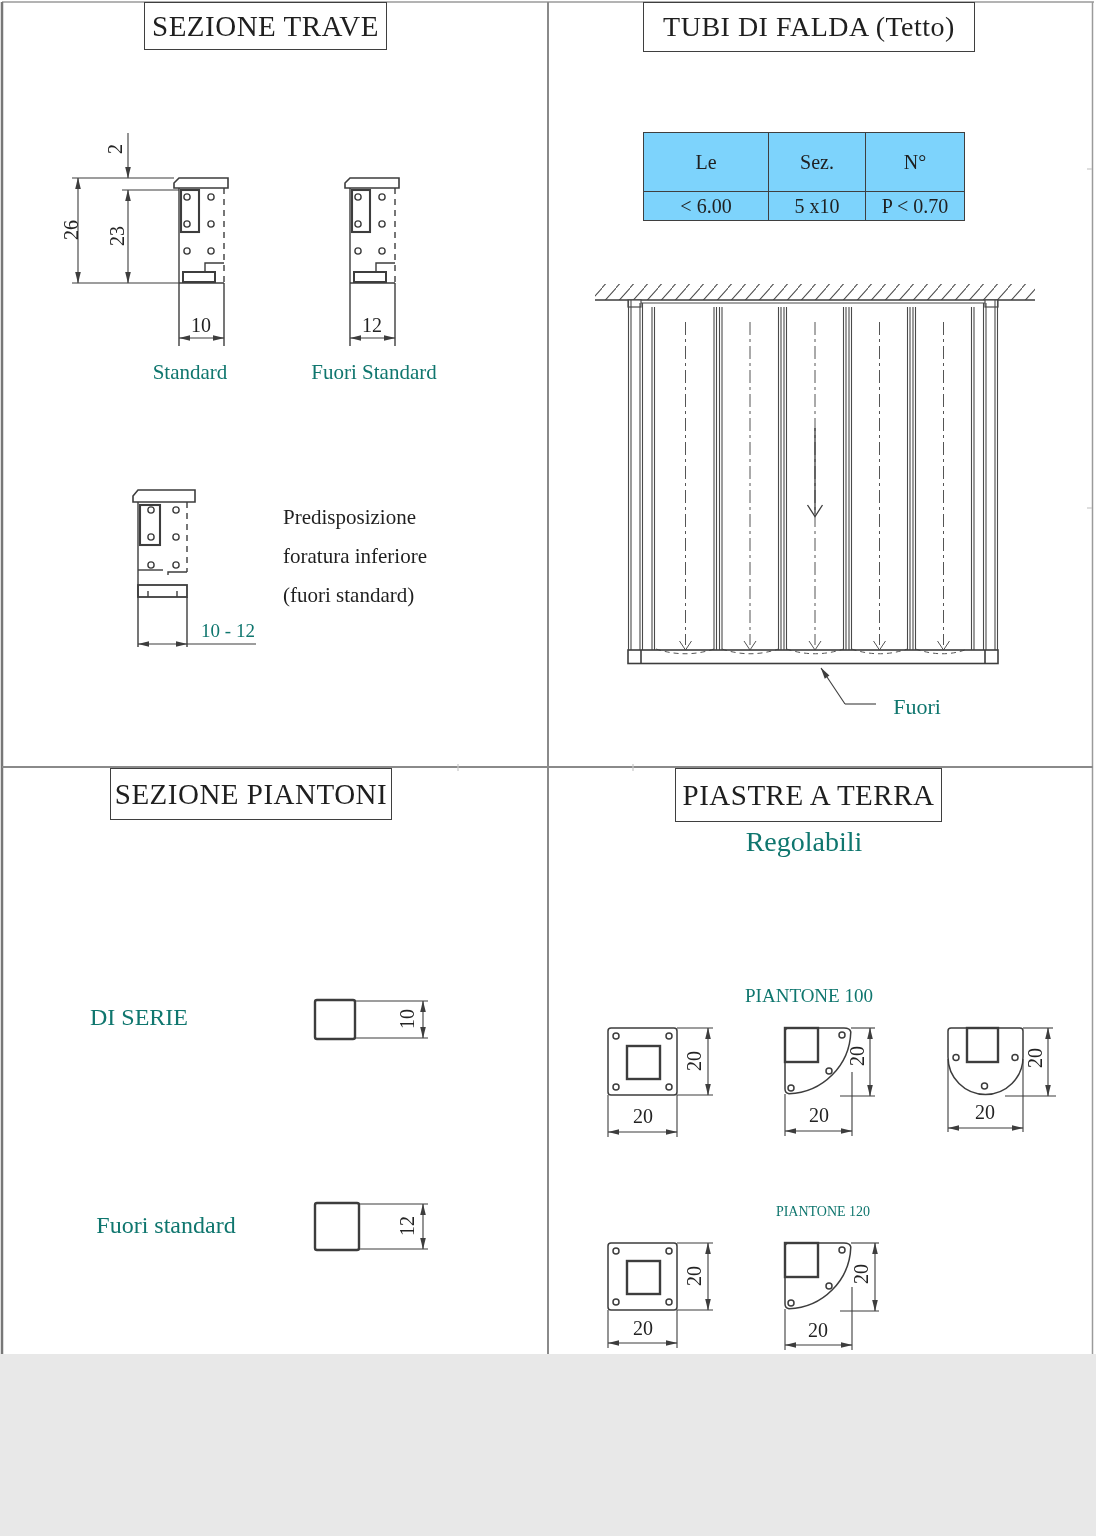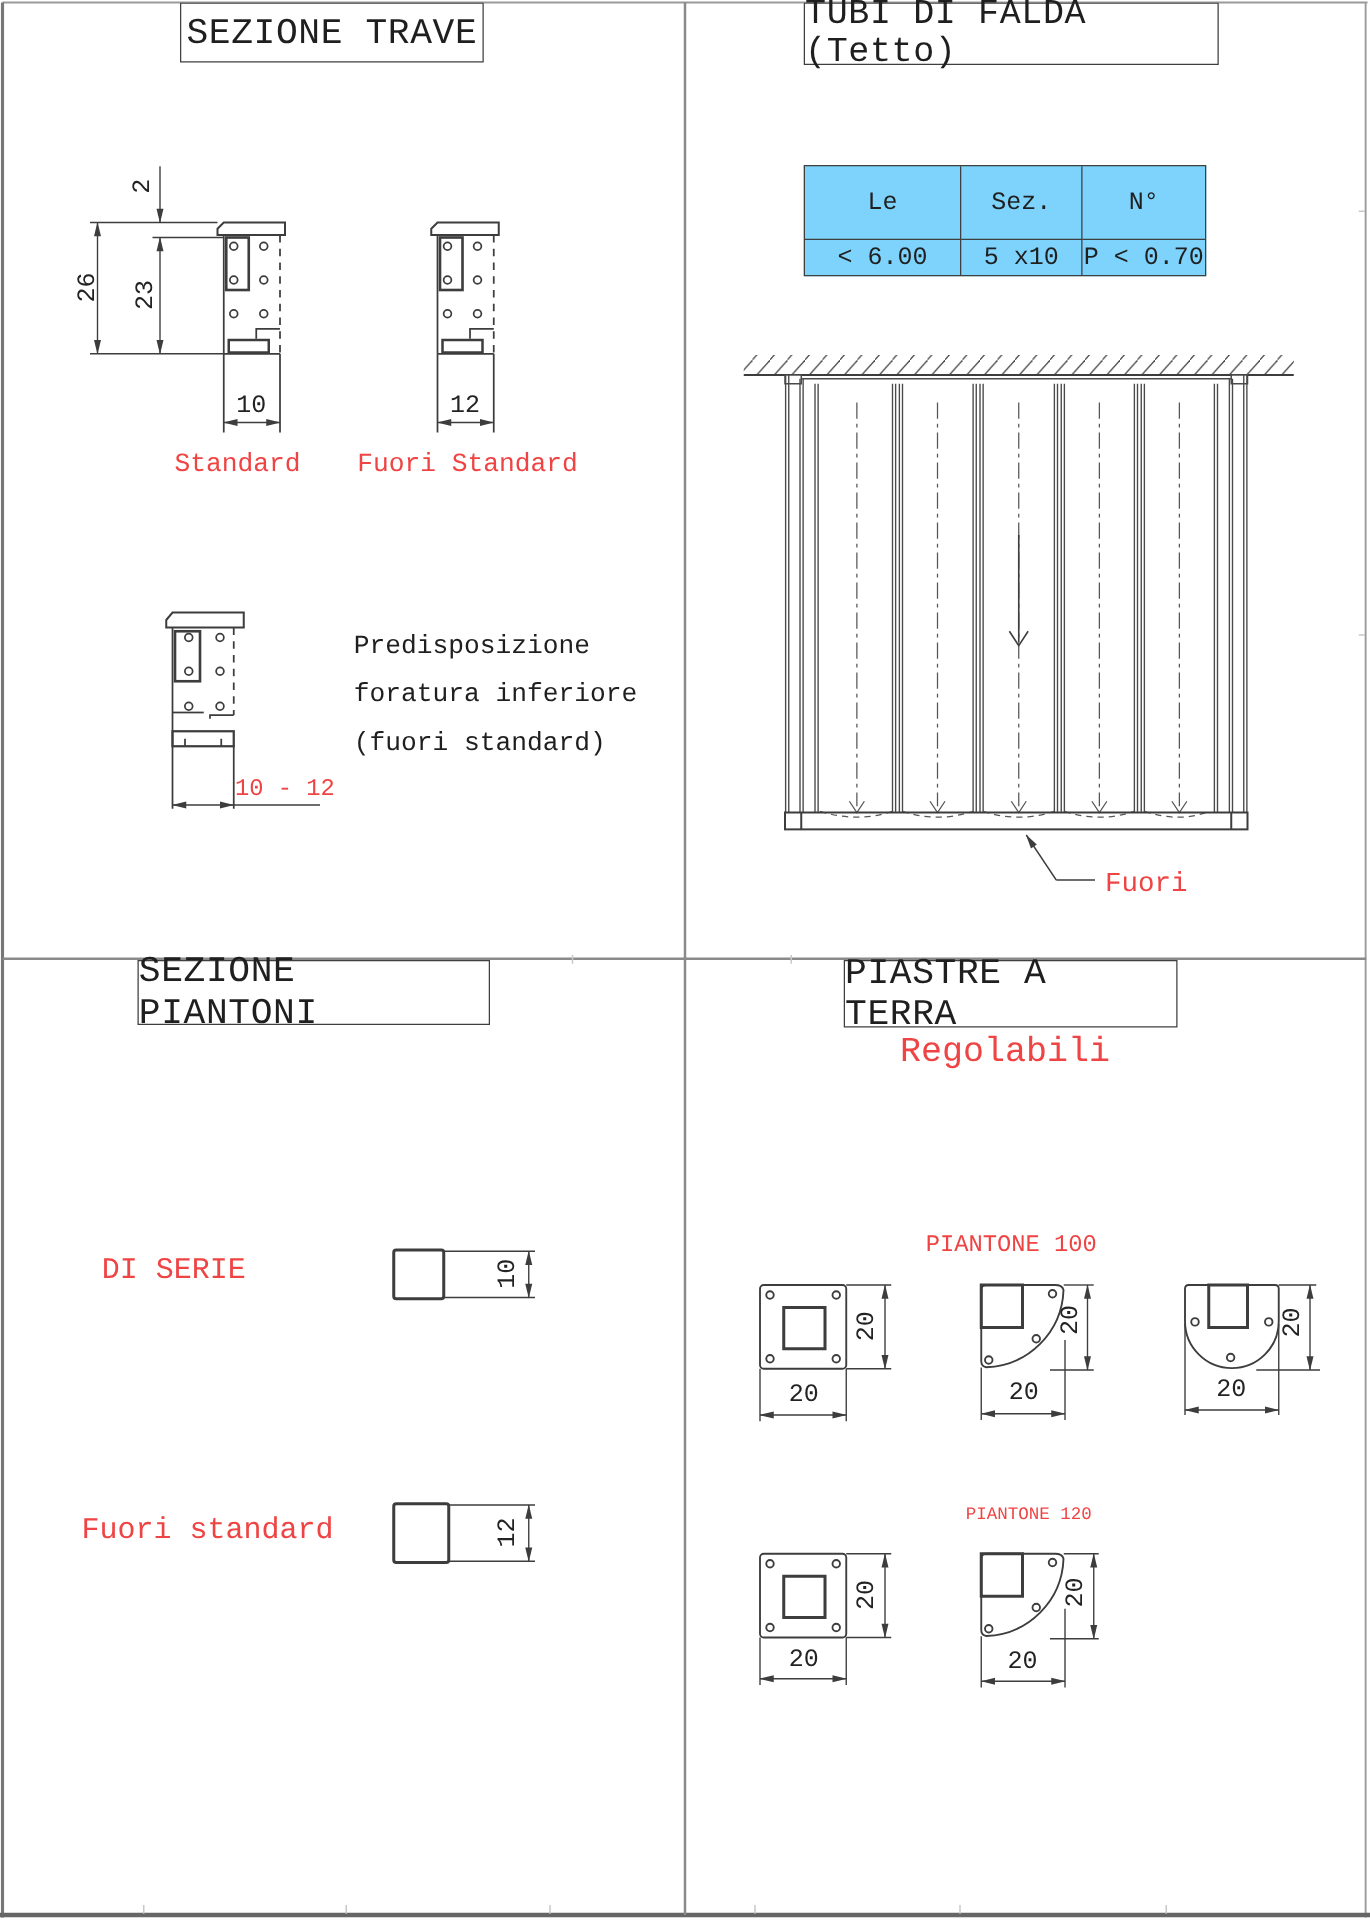--- a/index.html
+++ b/index.html
@@ -1,19 +1,19 @@
 <!DOCTYPE html>
 <html><head>
 <meta charset="utf-8">
 <style>
   html,body{margin:0;padding:0;background:#e8e8e8;}
-  #sheet{position:relative;width:1096px;height:1536px;background:#ffffff;overflow:hidden;
-         font-family:Liberation Mono, monospace;color:#1f1f1f;}
+  #sheet{position:relative;width:1096px;height:1354px;background:#ffffff;overflow:hidden;
+         font-family:Liberation Serif, serif;color:#1f1f1f;}
   #linework{position:absolute;left:0;top:0;width:1096px;height:1536px;}
-  .t{position:absolute;white-space:nowrap;transform:translate(-50%,-50%);color:#ef4444;}
+  .t{position:absolute;white-space:nowrap;transform:translate(-50%,-50%);color:#0f766e;}
   .rot{transform:translate(-50%,-50%) rotate(-90deg);}
   .titlebox{position:absolute;border:1.6px solid #3f3f3f;background:#fff;
             display:flex;align-items:center;justify-content:center;letter-spacing:0.5px;}
   .note{position:absolute;white-space:pre-line;line-height:39px;}
   .dim{font-size:20px;color:#232323;}
   
   #spec-table{position:absolute;left:643px;top:132px;border:1.6px solid #3f3f3f;
               display:grid;grid-template-columns:125px 97px 98px;grid-template-rows:59px 28px;background:#7dd3fc;}
   #spec-table .cell{display:flex;align-items:center;justify-content:center;font-size:20px;}
   #spec-table .c0,#spec-table .c1{border-right:1.6px solid #3f3f3f;}

